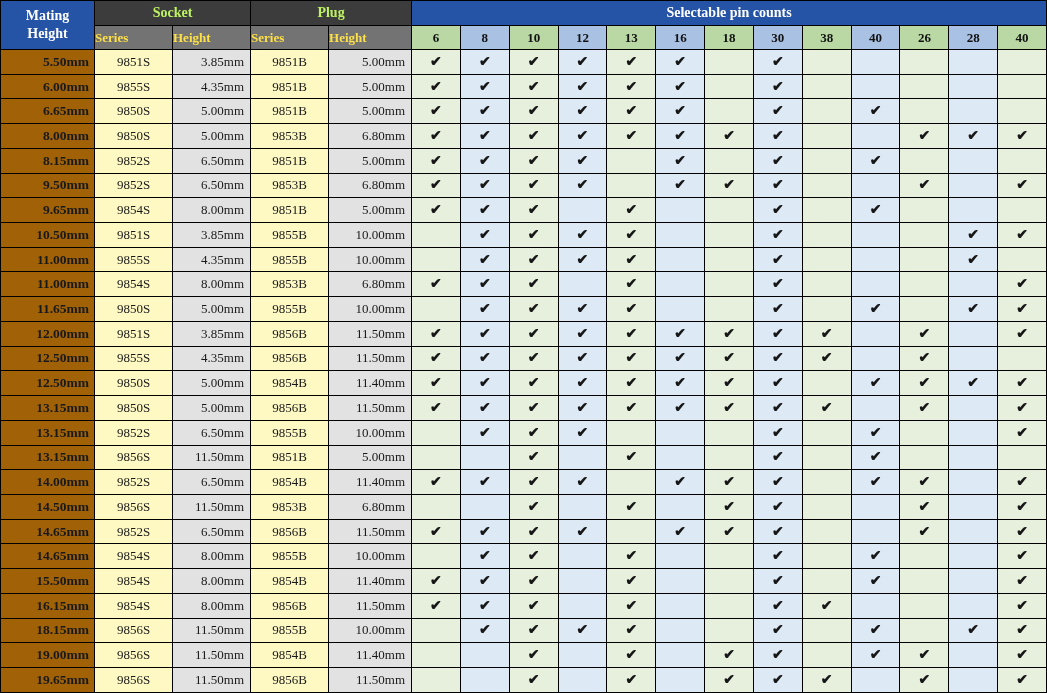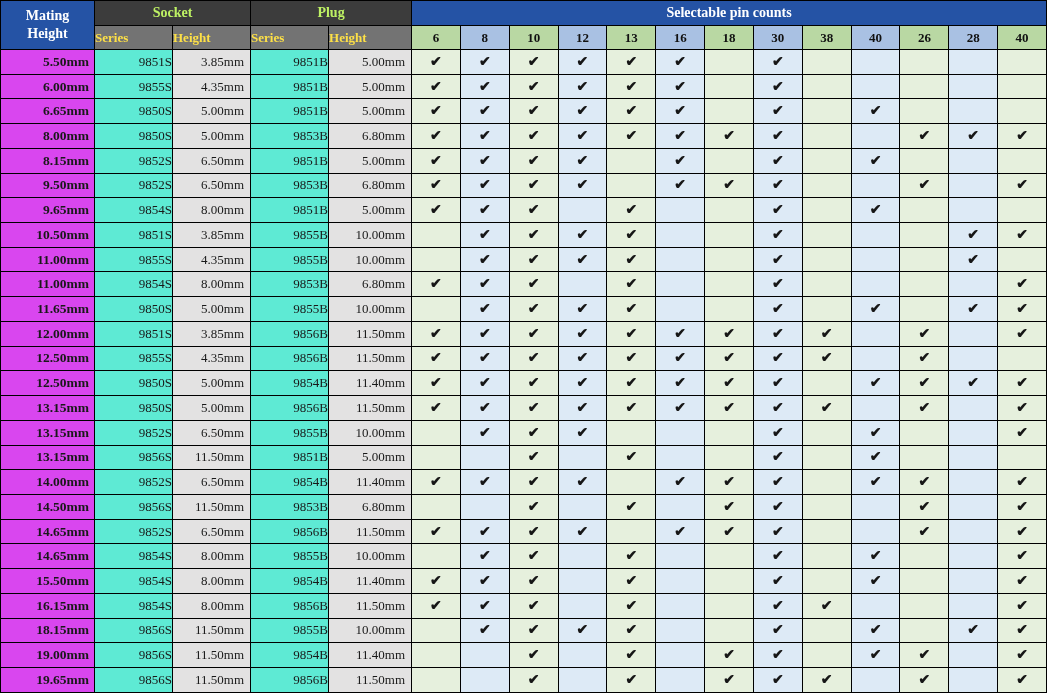--- a/index.html
+++ b/index.html
@@ -17,22 +17,22 @@
   tr.top th{height:24px;font-size:14px;}
   tr.sub th{height:23px;font-size:13px;}
   .h-blue{background:var(--header-blue);color:#ffffff;text-align:center;}
   .h-dark{background:var(--header-dark);color:#bef264;text-align:center;}
   .h-gray{background:var(--header-gray);color:#fde047;text-align:left;font-size:13px;}
   .mating-head{line-height:1.3;font-size:14px;}
   .pin-h{text-align:center;color:#111;}
   .pin-h.g{background:var(--pin-green-h);}
   .pin-h.b{background:var(--pin-blue-h);}
   tbody td{height:23.72px;font-size:13px;}
-  td.mating{font-weight:bold;text-align:right;padding-right:5px;background:#d946ef;font-size:13.5px;}
-  td.series{text-align:right;background:#5eead4;}
+  td.mating{font-weight:bold;text-align:right;padding-right:5px;background:#a16207;font-size:13.5px;}
+  td.series{text-align:center;background:#fef9c3;}
   td.height{text-align:right;padding-right:6px;background:var(--height-gray);}
   td.pin{text-align:center;}
   td.pin.g{background:var(--cell-green);}
   td.pin.b{background:var(--cell-blue);}
   .check{font-size:14px;font-weight:bold;color:#161616;line-height:1;}
 </style>
 </head>
 <body>
 
 <div class="wrap">

